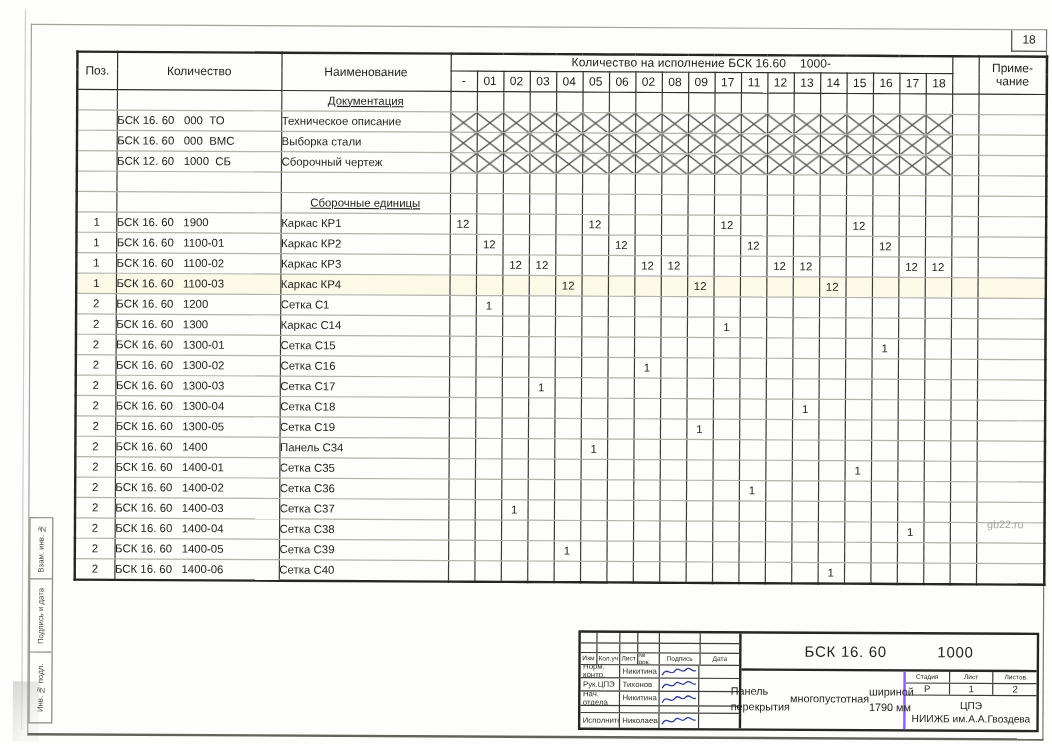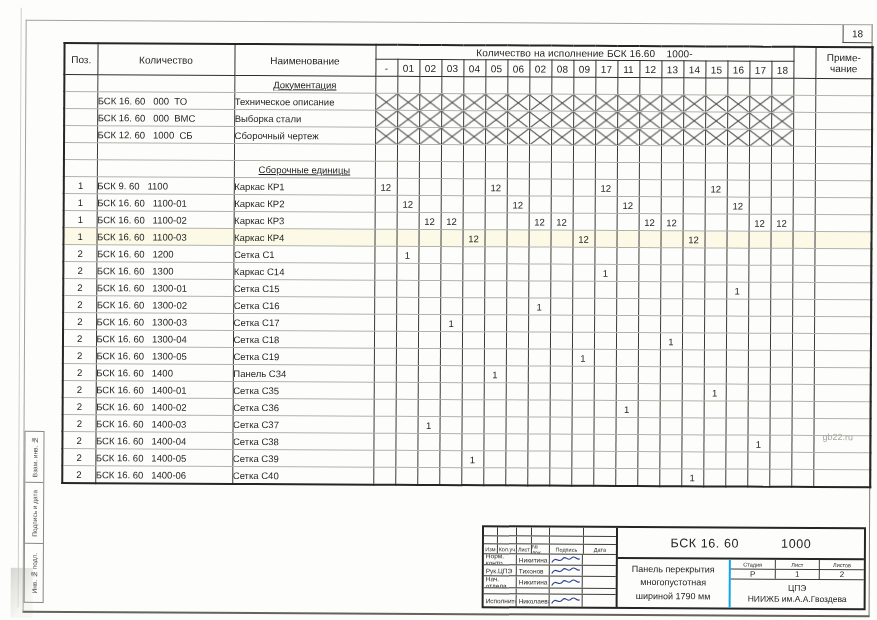--- a/index.html
+++ b/index.html
@@ -76,22 +76,22 @@
   .srow > div:last-child{border-right:none;}
   .srow.sig > div{font-size:6.5px;justify-content:flex-start;padding-left:2px;}
   .srow.sig > div.sigbox{justify-content:center;padding-left:0;}
   .re1{height:9px;} .re2{height:8px;} .rh{height:10px;}
   .rs1{height:11px;} .rs2{height:11px;} .rs3{height:12px;} .rthin{height:6px;} .rs4{flex:1;}
 
   .stamp-r{flex:1;display:flex;flex-direction:column;}
   .doc-row{height:29px;border-bottom:2px solid #262624;display:flex;align-items:center;justify-content:center;gap:42px;
     font-size:12.5px;letter-spacing:.6px;color:#232321;}
   .stamp-bottom{flex:1;display:flex;}
-  .prod-cell{width:113px;border-right:2px solid #0ea5e9;box-sizing:border-box;
-    display:flex;flex-direction:column;align-items:center;justify-content:center;
+  .prod-cell{width:137px;border-right:2px solid #8b5cf6;box-sizing:border-box;
+    display:flex;flex-direction:row;align-items:center;justify-content:center;
     font-size:9px;line-height:1.5;color:#232321;}
   .stamp-right-col{flex:1;display:flex;flex-direction:column;}
   .stage-row{display:flex;height:9px;border-bottom:1px solid #3b3b38;}
   .stage-row > div{flex:1;border-right:1px solid #3b3b38;display:flex;align-items:center;justify-content:center;
     font-size:5.5px;color:#2a2a28;}
   .stage-row > div:last-child{border-right:none;}
   .stage-row.vals > div{font-size:8px;}
   .org-cell{flex:1;display:flex;flex-direction:column;align-items:center;justify-content:center;
     font-size:8.5px;line-height:1.35;color:#232321;}
   svg.sig{display:block;}
@@ -335,21 +335,21 @@
             <td class="qty"></td>
             <td class="qty"></td>
             <td class="qty"></td>
             <td class="qty"></td>
             <td class="qty"></td>
             <td class="qty"></td>
             <td class="qty"></td>
           </tr>
           <tr>
             <td class="pos">1</td>
-            <td class="desig">БСК 9. 60   1100</td>
+            <td class="desig">БСК 16. 60   1900</td>
             <td class="name"><span>Каркас КР1</span></td>
             <td class="qty">12</td>
             <td class="qty"></td>
             <td class="qty"></td>
             <td class="qty"></td>
             <td class="qty"></td>
             <td class="qty">12</td>
             <td class="qty"></td>
             <td class="qty"></td>
             <td class="qty"></td>

